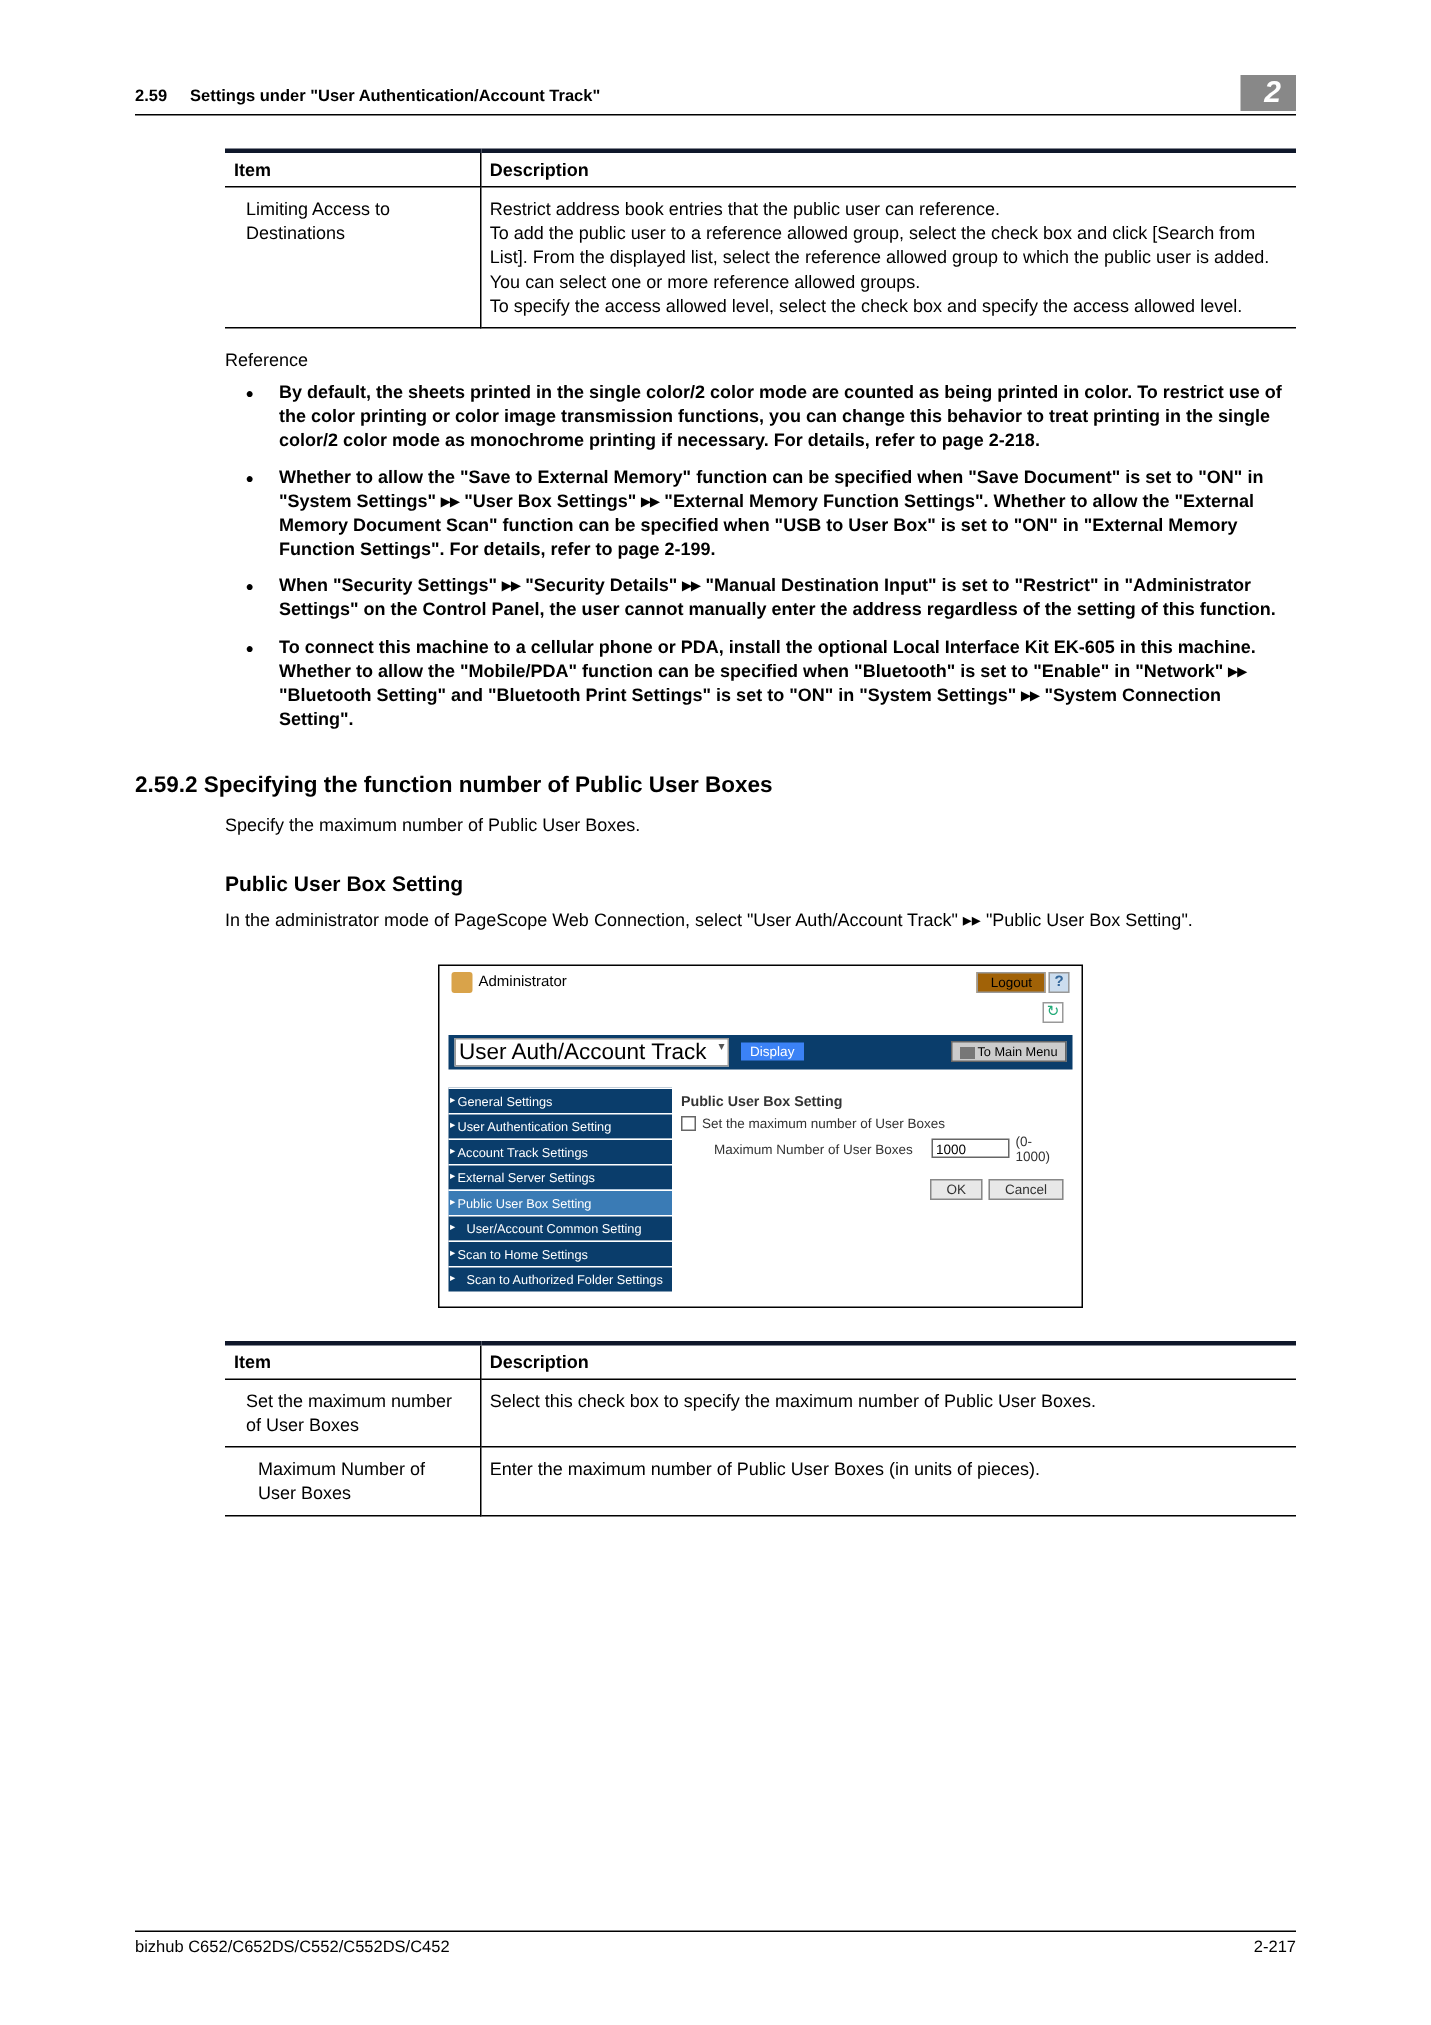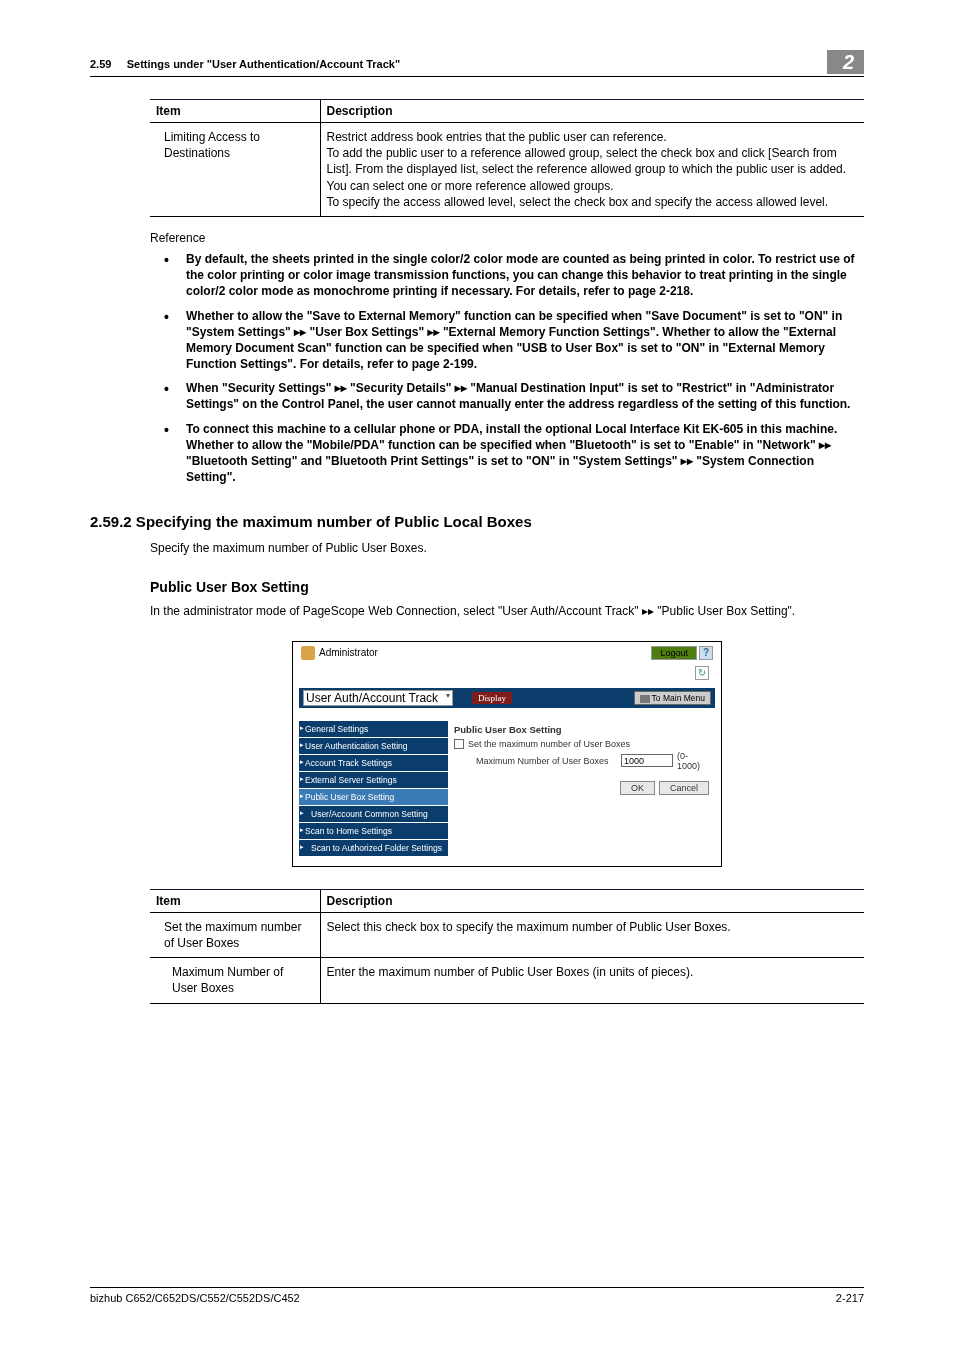--- a/index.html
+++ b/index.html
@@ -55,21 +55,21 @@
       padding: 6px 8px 6px 6px;
       vertical-align: top;
       border-bottom: 1px solid #000;
       line-height: 1.35;
     }
     table.desc th:first-child, table.desc td:first-child {
       width: 170px;
       border-right: 1px solid #000;
     }
     table.desc td:first-child { padding-left: 14px; }
-    table.desc th { border-top: 1px solid #0f172a; }
+    table.desc th { border-top: 3px solid #0f172a; }
     .ref-label { font-size: 12px; margin-bottom: 6px; }
     ul.bullets { list-style: none; padding-left: 0; margin-bottom: 28px; }
     ul.bullets li {
       position: relative;
       padding-left: 36px;
       font-size: 12px;
       line-height: 1.35;
       margin-bottom: 8px;
       font-weight: bold;
     }
@@ -106,36 +106,36 @@
     }
     .shot-top {
       display: flex;
       justify-content: space-between;
       align-items: flex-start;
       padding: 2px 2px 4px 2px;
     }
     .shot-admin { display:flex; align-items:center; gap:4px; font-size:10px;}
     .admin-icon { width:14px;height:14px;background:#d9a34a;border-radius:2px;}
     .shot-buttons { display:flex; gap:2px; align-items:center;}
-    .shot-btn { border:1px solid #999; padding:1px 8px; font-size:9px; background:#4d7c0f;}
+    .shot-btn { border:1px solid #999; padding:1px 8px; font-size:9px; background:#a16207;}
     .shot-q { border:1px solid #999; width:14px;height:14px; background:#cde; color:#369; text-align:center; font-weight:bold; font-size:10px;}
     .shot-status { display:flex; flex-direction:column; gap:1px; margin-left:18px;}
     .status-row { display:flex; align-items:center; gap:4px;}
     .status-icon { width:16px;height:12px;background:#2a7;}
     .status-icon.dark{background:#135;}
     .mode-bar { background:#0a3d6b;color:#fff;padding:1px 4px;font-size:8px; width:200px;}
     .shot-refresh { display:flex; justify-content:flex-end; padding-right:4px;}
     .refresh-icon{ width:14px;height:14px;border:1px solid #999;color:#2a7;text-align:center;font-size:10px;line-height:12px;}
     .shot-bar {
       display:flex; align-items:center; background:#0a3d6b; color:#fff;
       padding:2px 4px; margin-top:4px; font-size:9px;
     }
-    .shot-dd { background:#fff;color:#000;border:1px solid #999;padding:0 14px 0 2px;font-size:12px; position:relative;}
+    .shot-dd { background:#fff;color:#000;border:1px solid #999;padding:0 14px 0 2px;font-size:15px; position:relative;}
     .shot-dd::after{content:"▾";position:absolute;right:2px;top:0;font-size:8px;color:#555;}
-    .shot-display { background:#7f1d1d; color:#fff; padding:1px 6px; font-size:9px; margin-left:19px;font-family:Liberation Serif, serif;}
+    .shot-display { background:#3b82f6; color:#fff; padding:1px 6px; font-size:9px; margin-left:8px;}
     .shot-spacer { flex:1; }
     .main-menu-btn { background:#ccc;color:#000;padding:1px 5px;border:1px solid #666;font-size:8.5px;}
     .main-menu-icon{display:inline-block;width:10px;height:8px;background:#777;margin-right:2px;vertical-align:middle;}
     .shot-body { display:flex; margin-top:12px;}
     .shot-side { width:158px; background:#fff;}
     .side-item { background:#0a3d6b;color:#fff;padding:3px 6px;font-size:8.5px;border-top:1px solid #fff;position:relative;}
     .side-item::before{content:"▸";position:absolute;left:-2px;top:3px;font-size:7px;color:#fff;opacity:0;}
     .side-item.tri::before{opacity:1;left:1px;}
     .side-item.active{background:#3a7bb5;}
     .side-item.indent{padding-left:12px;}
@@ -192,21 +192,21 @@
 
     <div class="ref-label">Reference</div>
 
     <ul class="bullets">
       <li class="arrows">By default, the sheets printed in the single color/2 color mode are counted as being printed in color. To restrict use of the color printing or color image transmission functions, you can change this behavior to treat printing in the single color/2 color mode as monochrome printing if necessary. For details, refer to page 2-218.</li>
       <li class="arrows">Whether to allow the "Save to External Memory" function can be specified when "Save Document" is set to "ON" in "System Settings" ▸▸ "User Box Settings" ▸▸ "External Memory Function Settings". Whether to allow the "External Memory Document Scan" function can be specified when "USB to User Box" is set to "ON" in "External Memory Function Settings". For details, refer to page 2-199.</li>
       <li class="arrows">When "Security Settings" ▸▸ "Security Details" ▸▸ "Manual Destination Input" is set to "Restrict" in "Administrator Settings" on the Control Panel, the user cannot manually enter the address regardless of the setting of this function.</li>
       <li class="arrows">To connect this machine to a cellular phone or PDA, install the optional Local Interface Kit EK-605 in this machine. Whether to allow the "Mobile/PDA" function can be specified when "Bluetooth" is set to "Enable" in "Network" ▸▸ "Bluetooth Setting" and "Bluetooth Print Settings" is set to "ON" in "System Settings" ▸▸ "System Connection Setting".</li>
     </ul>
 
-    <h2 class="section">2.59.2    Specifying the maximum number of Public Local Boxes</h2>
+    <h2 class="section">2.59.2    Specifying the function number of Public User Boxes</h2>
     <p class="section-desc">Specify the maximum number of Public User Boxes.</p>
 
     <h3 class="subsection">Public User Box Setting</h3>
     <p class="section-desc arrows">In the administrator mode of PageScope Web Connection, select "User Auth/Account Track" ▸▸ "Public User Box Setting".</p>
 
     <div class="screenshot-wrap">
       <div class="screenshot">
         <div class="shot-top">
           <div style="display:flex;flex-direction:column;gap:2px;">
             <div class="shot-admin">

